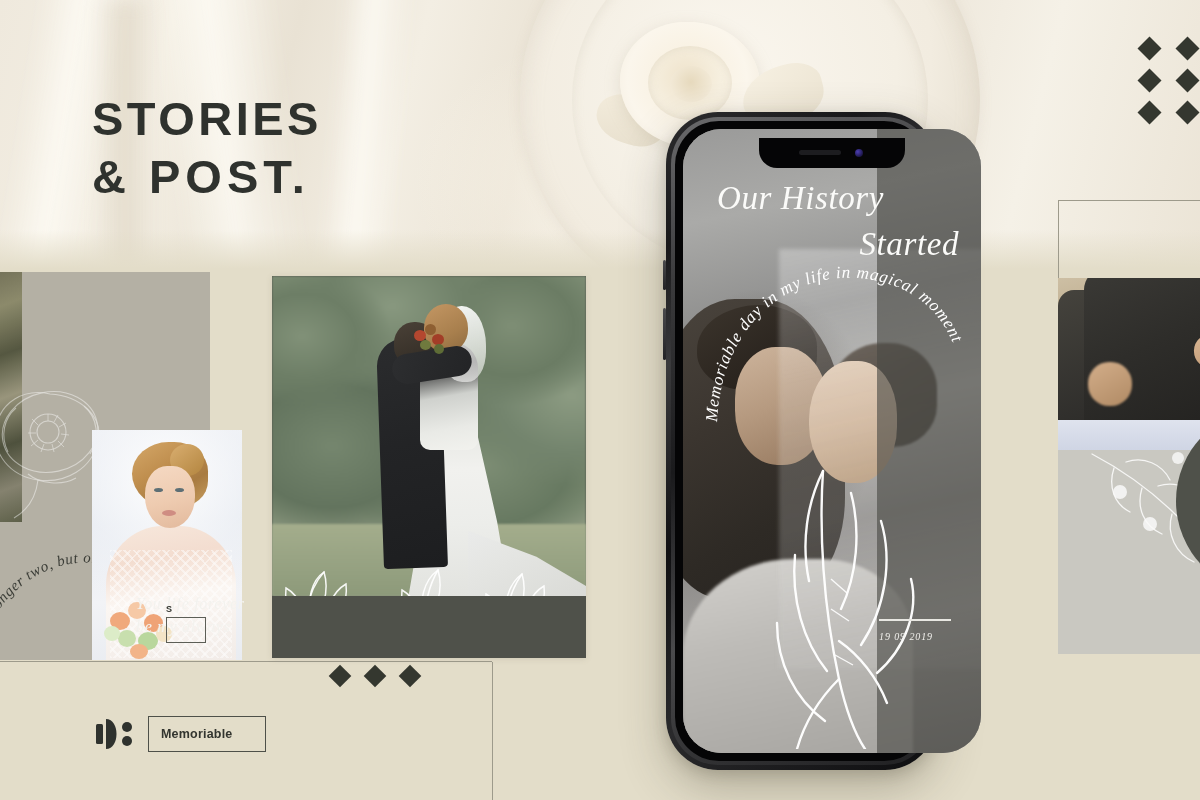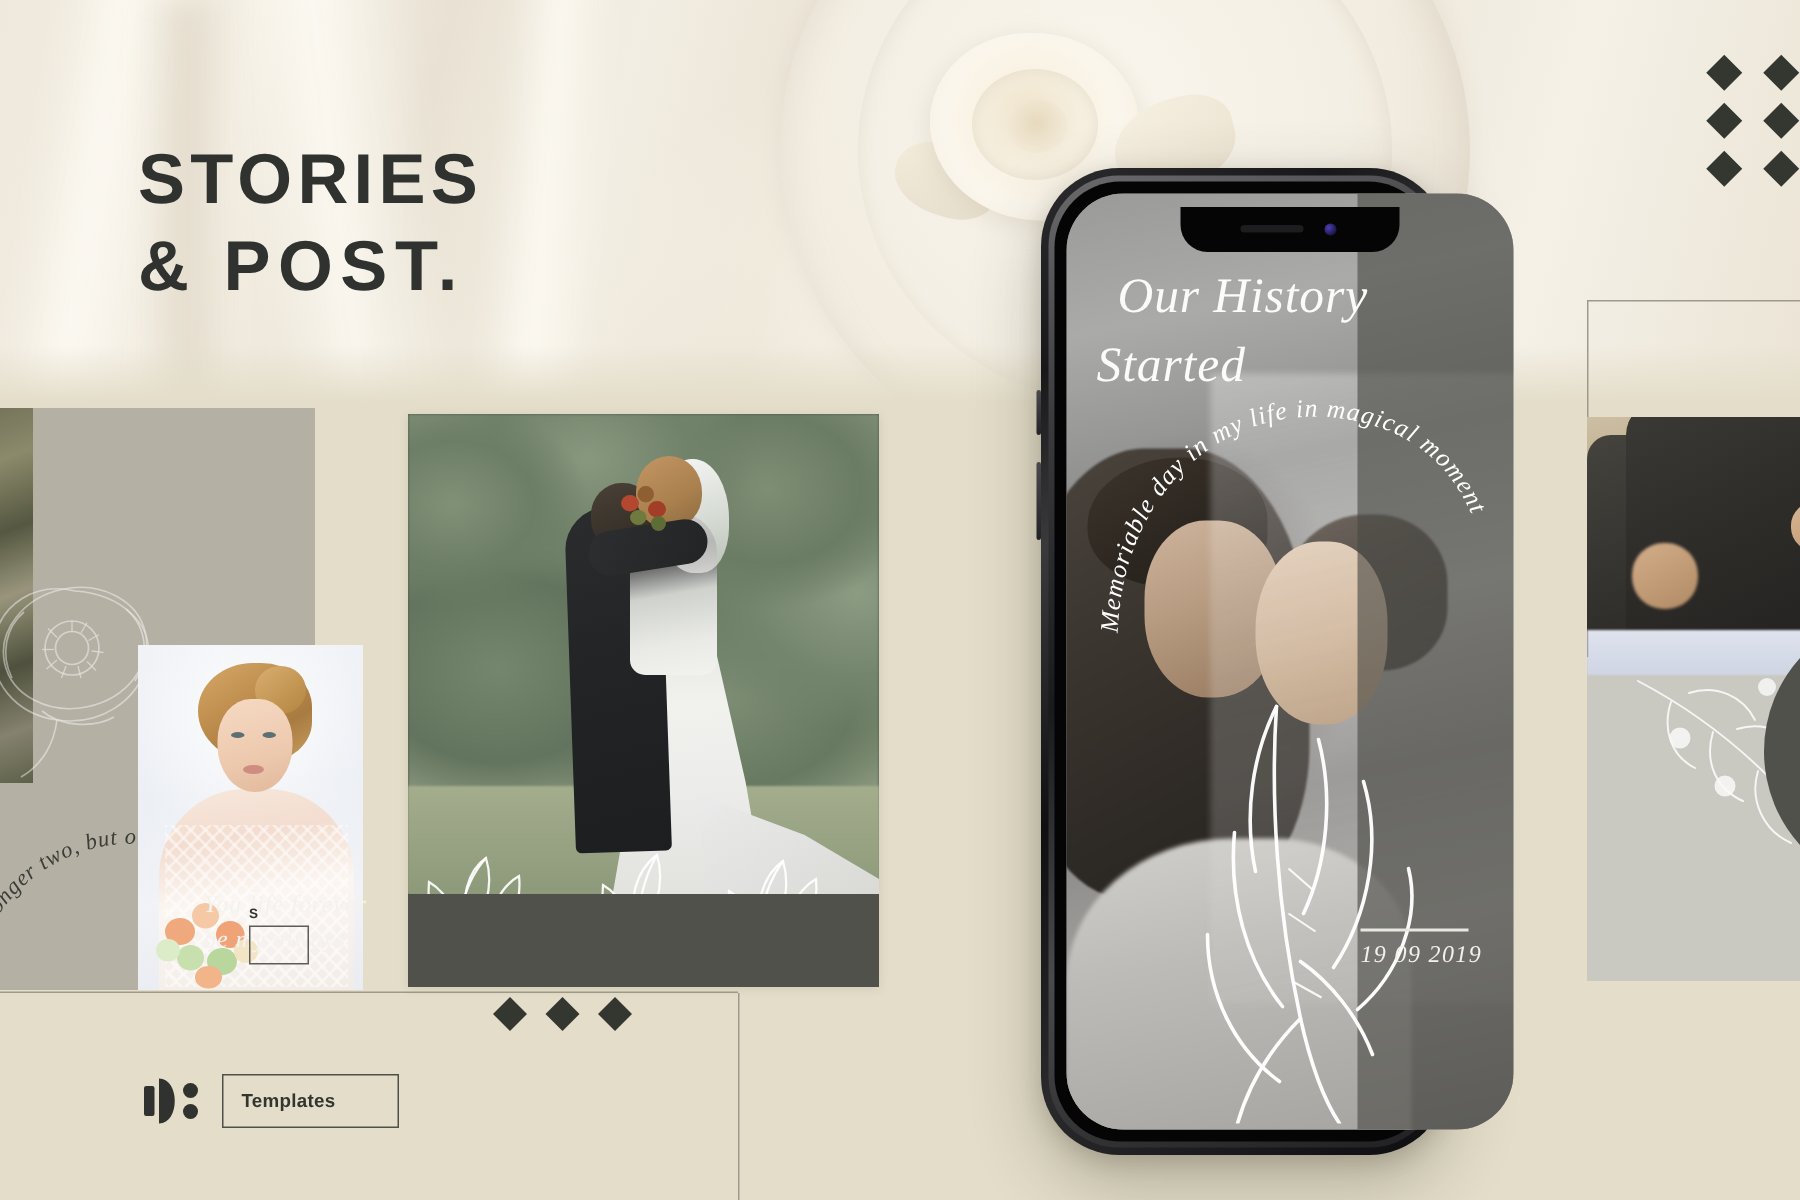--- a/index.html
+++ b/index.html
@@ -449,21 +449,21 @@
   .cr-mini-box {
     position: absolute; left: 166px; top: 617px;
     width: 40px; height: 26px;
     border: 1.5px solid #5c5e56;
     z-index: 9;
   }
 
   
   .phone {
     position: absolute;
-    left: 694px; top: 112px;
+    left: 666px; top: 112px;
     width: 271px; height: 658px;
     border-radius: 52px;
     background: linear-gradient(145deg, #2c2c2e 0%, #18181a 16%, #3a3a3c 30%, #101012 52%, #2a2a2c 74%, #0d0d0f 100%);
     box-shadow:
       0 18px 46px rgba(60,55,40,.30),
       0 4px 14px rgba(60,55,40,.18);
     z-index: 10;
   }
   .phone .rim {
     position: absolute; inset: 5px;
@@ -589,39 +589,39 @@
     width: 262px;
     z-index: 8;
     color: #fbfbf9;
     font-family: "Liberation Serif", serif;
     font-style: italic;
     font-size: 33px;
     line-height: 46px;
     letter-spacing: .6px;
   }
   .scr-title .t1 { display: block; text-align: left; padding-left: 14px; }
-  .scr-title .t2 { display: block; text-align: left; padding-right: 6px; }
+  .scr-title .t2 { display: block; text-align: right; padding-right: 6px; }
   .scr-curve { position: absolute; left: 0; top: 0; width: 298px; height: 624px; z-index: 8; }
   .scr-branch { position: absolute; left: 78px; top: 330px; width: 210px; height: 290px; z-index: 6; }
   .scr-rule {
     position: absolute; left: 196px; top: 490px;
     width: 72px; height: 1.5px;
     background: #e8e7e2;
     z-index: 9;
   }
   .scr-meta {
     position: absolute;
     left: 196px; top: 500px;
     z-index: 9;
     color: #f2f1ed;
     font-family: "Liberation Serif", serif;
     font-style: italic;
     line-height: 15px;
   }
-  .scr-meta .date { display: block; font-size: 16px; letter-spacing: .9px; margin-bottom: 14px; }
+  .scr-meta .date { display: block; font-size: 10px; letter-spacing: .9px; margin-bottom: 14px; }
   .scr-meta .venue { display: block; font-size: 12.5px; letter-spacing: .4px; white-space: pre-line; }
 
   
   .brand {
     position: absolute;
     left: 94px; top: 714px;
     width: 42px; height: 40px;
     z-index: 9;
   }
   .tmpl-btn {
@@ -941,16 +941,16 @@
   </div>
 
   <svg class="brand" viewBox="0 0 42 40">
     <rect x="2" y="10" width="7" height="20" rx="1.5" fill="#2f322e"></rect>
     <path d="M12 5 C26 5 26 35 12 35 Z" fill="#2f322e"></path>
     <circle cx="33" cy="13" r="5" fill="#2f322e"></circle>
     <circle cx="33" cy="27" r="5" fill="#2f322e"></circle>
   </svg>
 
   <div class="tmpl-btn">
-    <span>Templates</span>
+    <span>Memoriable</span>
   </div>
 
 </div>
 
 </body></html>

